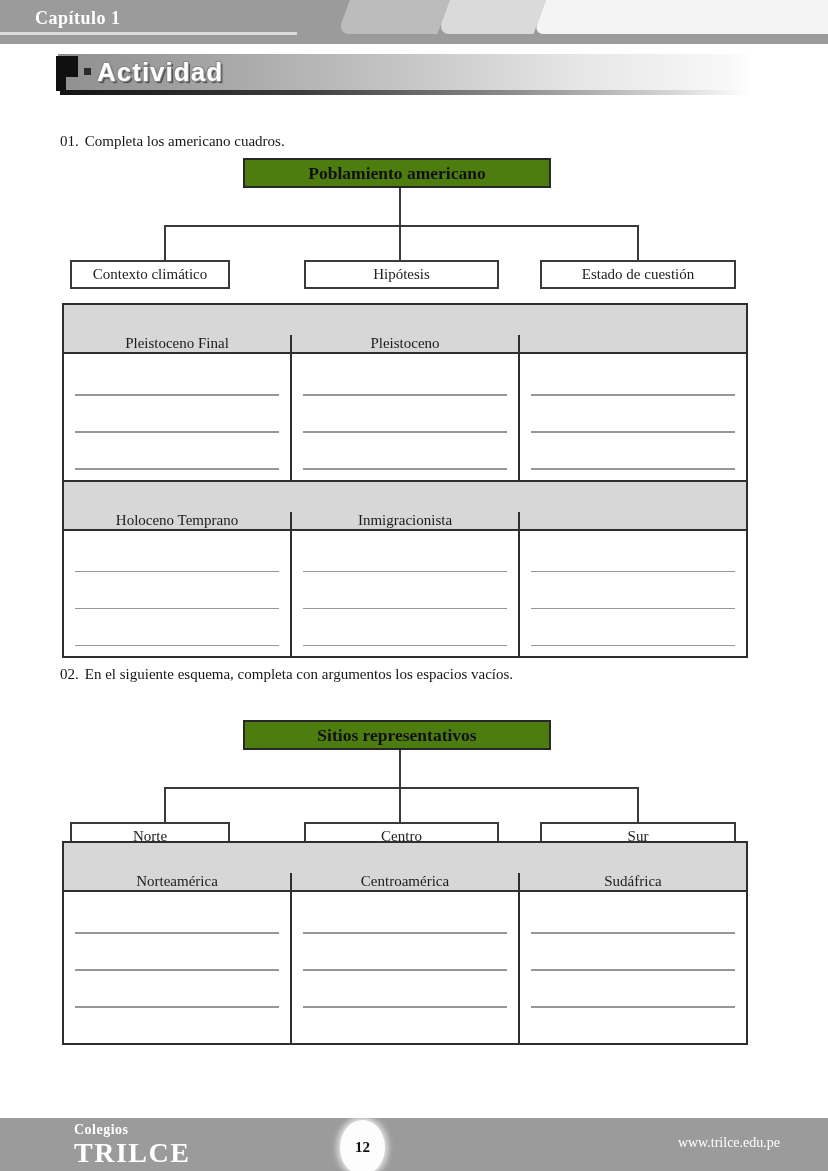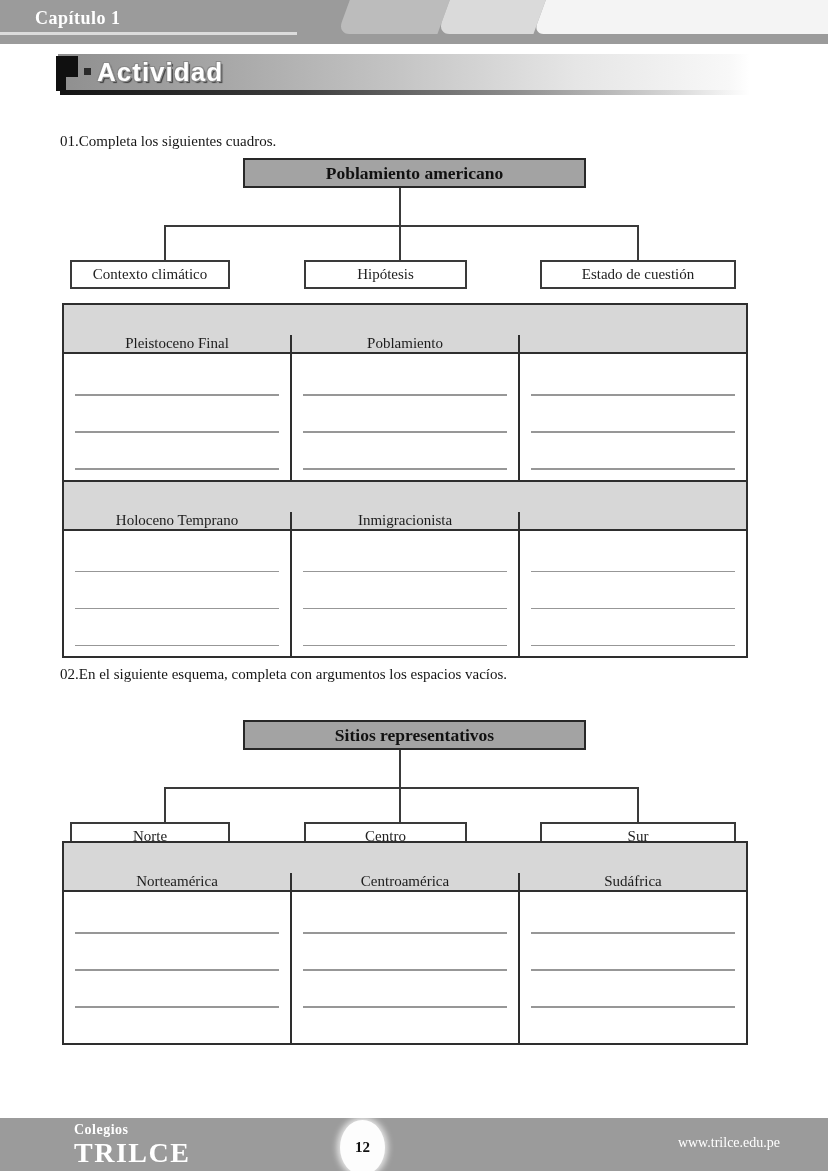--- a/index.html
+++ b/index.html
@@ -42,45 +42,45 @@
     position:absolute; left:97px; top:57px;
     font-family:"Liberation Sans", sans-serif; font-weight:bold; font-size:26px;
     color:#ffffff; letter-spacing:1px;
     text-shadow:-1px -1px 0 #8a8a8a, 1px -1px 0 #8a8a8a, -1px 1px 0 #8a8a8a, 1px 1px 0 #8a8a8a, 2px 2px 1px #3f3f3f;
   }
 
   
   .instruction { position:absolute; left:60px; font-size:15px; color:#161616; }
   .instr-1 { top:133px; }
   .instr-2 { top:666px; }
-  .instruction .num { }
+  .instruction .num { margin-right:6px; }
 
   
   .diagram { position:absolute; left:0; width:828px; height:132px; }
   .diag-1 { top:158px; }
   .diag-2 { top:720px; }
   .d-root {
-    position:absolute; left:243px; top:0; width:343px; height:30px;
-    border:2px solid #282828; box-sizing:border-box; background:#a3a3a3;
+    position:absolute; left:243px; top:0; width:308px; height:30px;
+    border:2px solid #282828; box-sizing:border-box; background:#4d7c0f;
     display:flex; align-items:center; justify-content:center;
     font-weight:bold; font-size:17.5px; color:#111;
   }
   .d-line { position:absolute; background:#3a3a3a; }
   .d-vcenter { left:399px; top:30px; width:2px; height:72px; }
   .d-hline   { left:164px; top:67px; width:475px; height:2px; }
   .d-vleft   { left:164px; top:69px; width:2px; height:33px; }
   .d-vright  { left:637px; top:69px; width:2px; height:33px; }
   .d-child {
     position:absolute; top:102px; height:29px;
     border:2px solid #3a3a3a; box-sizing:border-box; background:#fff;
     display:flex; align-items:center; justify-content:center;
     font-size:15px; color:#222;
   }
   .d-c1 { left:70px;  width:160px; }
-  .d-c2 { left:304px; width:163px; }
+  .d-c2 { left:304px; width:195px; }
   .d-c3 { left:540px; width:196px; }
 
   
   .wtable {
     position:absolute; left:62px; width:686px;
     border:2px solid #2e2e2e; box-sizing:border-box; background:#fff;
     display:flex; flex-direction:column;
   }
   .t1 { top:303px; height:355px; }
   .t2 { top:841px; height:204px; }
@@ -128,38 +128,38 @@
   </div>
 
   <div class="banner"></div>
   <div class="banner-notch-big"></div>
   <div class="banner-notch-small"></div>
   <div class="banner-bullet"></div>
   <div class="banner-title">Actividad</div>
   <div class="banner-underline"></div>
 
   <div class="instruction instr-1">
-    <span class="num">01.</span><span>Completa los siguientes cuadros.</span>
+    <span class="num">01.</span><span>Completa los americano cuadros.</span>
   </div>
 
   <div class="diagram diag-1">
     <div class="d-root">Poblamiento americano</div>
     <div class="d-line d-vcenter"></div>
     <div class="d-line d-hline"></div>
     <div class="d-line d-vleft"></div>
     <div class="d-line d-vright"></div>
     <div class="d-child d-c1">Contexto climático</div>
     <div class="d-child d-c2">Hipótesis</div>
     <div class="d-child d-c3">Estado de cuestión</div>
   </div>
 
   <div class="wtable t1">
     <div class="hrow">
       <div class="hcell">Pleistoceno Final</div>
-      <div class="hcell">Poblamiento</div>
+      <div class="hcell">Pleistoceno</div>
       <div class="hcell"></div>
     </div>
     <div class="brow">
       <div class="bcell">
         <div class="wline wl-1"></div>
         <div class="wline wl-2"></div>
         <div class="wline wl-3"></div>
       </div>
       <div class="bcell">
         <div class="wline wl-1"></div>

